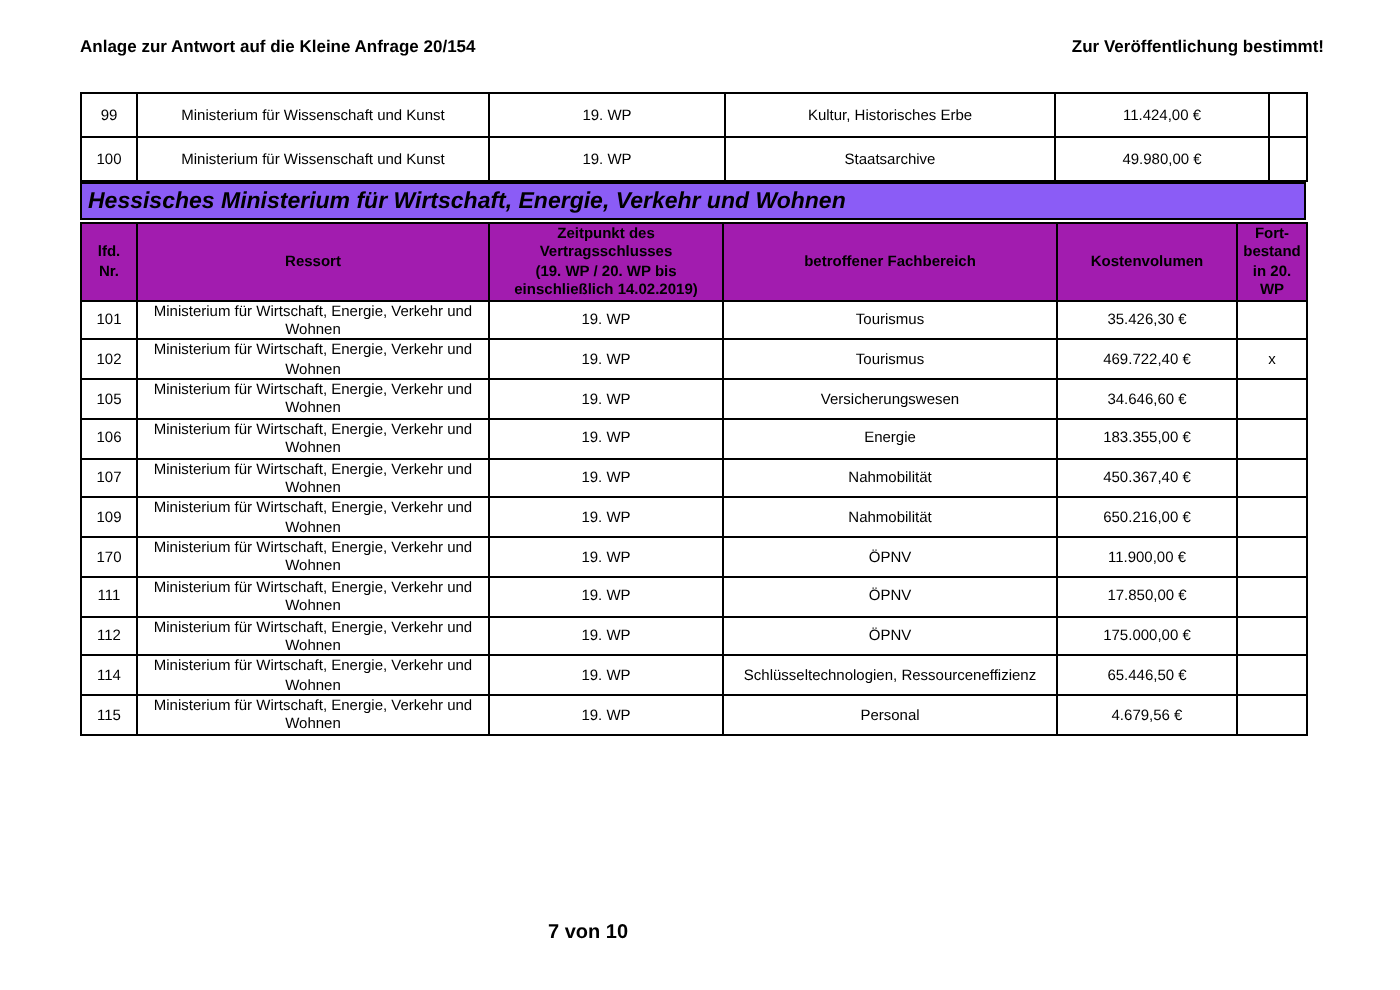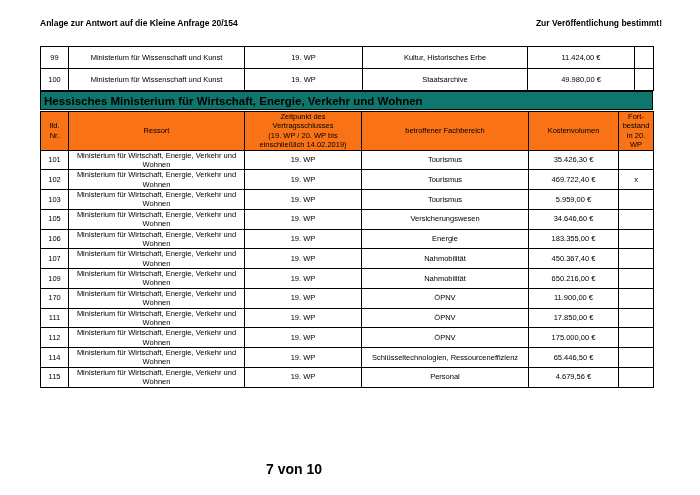--- a/index.html
+++ b/index.html
@@ -28,35 +28,36 @@
     text-align: center; vertical-align: middle;
     white-space: pre-line; line-height: 1.25;
     padding: 0 2px; overflow: hidden;
     font-weight: normal;
   }
   table.upper td { height: 21px; margin-top: 48px; }
 
   .section-band {
     box-sizing: border-box; width: 613px; height: 19px;
     margin-top: 0px; border: 1px solid #000;
-    background: #0f766e;
+    background: #8b5cf6;
     display: flex; align-items: center;
     font-size: 11.5px; font-weight: bold;
     padding-left: 3px;
+    font-style: italic;
   }
 
   table.main { margin-top: 1px; }
   table.main thead th {
-    background: #f97316; font-weight: normal; height: 36px;
+    background: #a21caf; font-weight: bold; height: 36px;
   }
   table.main tbody td { height: 17px; }
 
   .doc-footer {
     position: absolute; top: 461px; left: 0; width: 588px;
-    text-align: center; font-size: 14px; font-weight: bold;
+    text-align: center; font-size: 10px; font-weight: bold;
   }
 </style>
 </head>
 <body>
 
 <div class="page">
 
   <div class="doc-header">
     <span>Anlage zur Antwort auf die Kleine Anfrage 20/154</span>
     <span>Zur Veröffentlichung bestimmt!</span>
@@ -137,29 +138,20 @@
           <tr>
             <td>102</td>
             <td>Ministerium für Wirtschaft, Energie, Verkehr und
 Wohnen</td>
             <td>19. WP</td>
             <td>Tourismus</td>
             <td>469.722,40 €</td>
             <td>x</td>
           </tr>
 
-          <tr>
-            <td>103</td>
-            <td>Ministerium für Wirtschaft, Energie, Verkehr und
-Wohnen</td>
-            <td>19. WP</td>
-            <td>Tourismus</td>
-            <td>5.959,00 €</td>
-            <td></td>
-          </tr>
 
 
           <tr>
             <td>105</td>
             <td>Ministerium für Wirtschaft, Energie, Verkehr und
 Wohnen</td>
             <td>19. WP</td>
             <td>Versicherungswesen</td>
             <td>34.646,60 €</td>
             <td></td>

